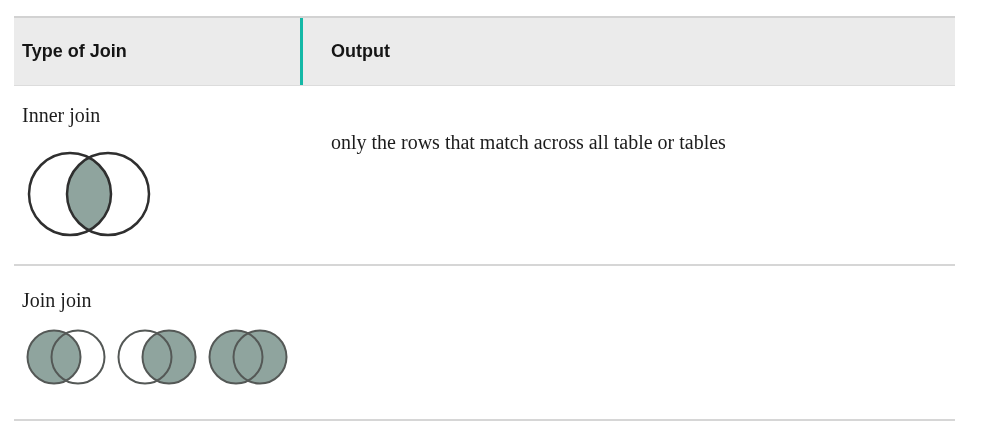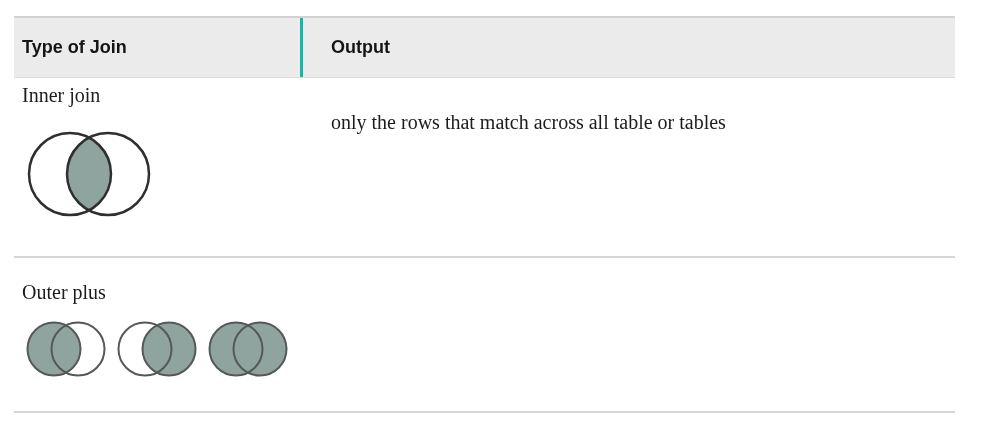--- a/index.html
+++ b/index.html
@@ -17,21 +17,21 @@
   }
   .join-table {
     position: absolute;
     left: 14px;
     top: 16px;
     width: 941px;
     border-top: 2px solid #d2d2d2;
   }
   .thead {
     display: flex;
-    height: 60px;
+    height: 68px;
     background: #ebebeb;
     align-items: center;
     font-family: "Liberation Sans", sans-serif;
     font-weight: bold;
     font-size: 18px;
     color: #151515;
     border-bottom: 1px solid #dcdcdc;
     box-sizing: border-box;
   }
   .cell-type {
@@ -53,21 +53,21 @@
   }
   .trow {
     display: flex;
     border-bottom: 2px solid #d6d6d6;
   }
   .trow .cell-output {
     padding-left: 31px;
   }
   .trow-inner { min-height: 178px; }
   .trow-inner .cell-type,
-  .trow-inner .cell-output { padding-top: 4px; }
+  .trow-inner .cell-output { padding-top: 16px; }
   .trow-outer { min-height: 153px; }
   .trow-outer .cell-type,
   .trow-outer .cell-output { padding-top: 21px; }
   .join-label,
   .out-text {
     font-size: 20px;
     line-height: 27px;
     margin: 0;
   }
   .out-text { max-width: 605px; margin-top: 27px; }
@@ -107,21 +107,21 @@
         <circle cx="81" cy="44" r="41" fill="none" stroke-width="2.5" stroke="#2f2f2f"></circle>
       </svg>
     </div>
     <div class="cell-output">
       <p class="out-text">only the rows that match across all table or tables</p>
     </div>
   </div>
 
   <div class="trow trow-outer">
     <div class="cell-type">
-      <p class="join-label">Outer plus</p>
+      <p class="join-label">Join join</p>
       <div class="venn-row">
 
         <svg class="venn-small" width="82" height="60" viewBox="0 0 82 60">
           <circle cx="29" cy="30" r="26.5" fill="#8fa49e"></circle>
           <circle cx="29" cy="30" r="26.5" fill="none" stroke-width="2" stroke="#545856"></circle>
           <circle cx="53" cy="30" r="26.5" fill="none" stroke-width="2" stroke="#545856"></circle>
         </svg>
 
         <svg class="venn-small" width="82" height="60" viewBox="0 0 82 60">
           <circle cx="53" cy="30" r="26.5" fill="#8fa49e"></circle>

